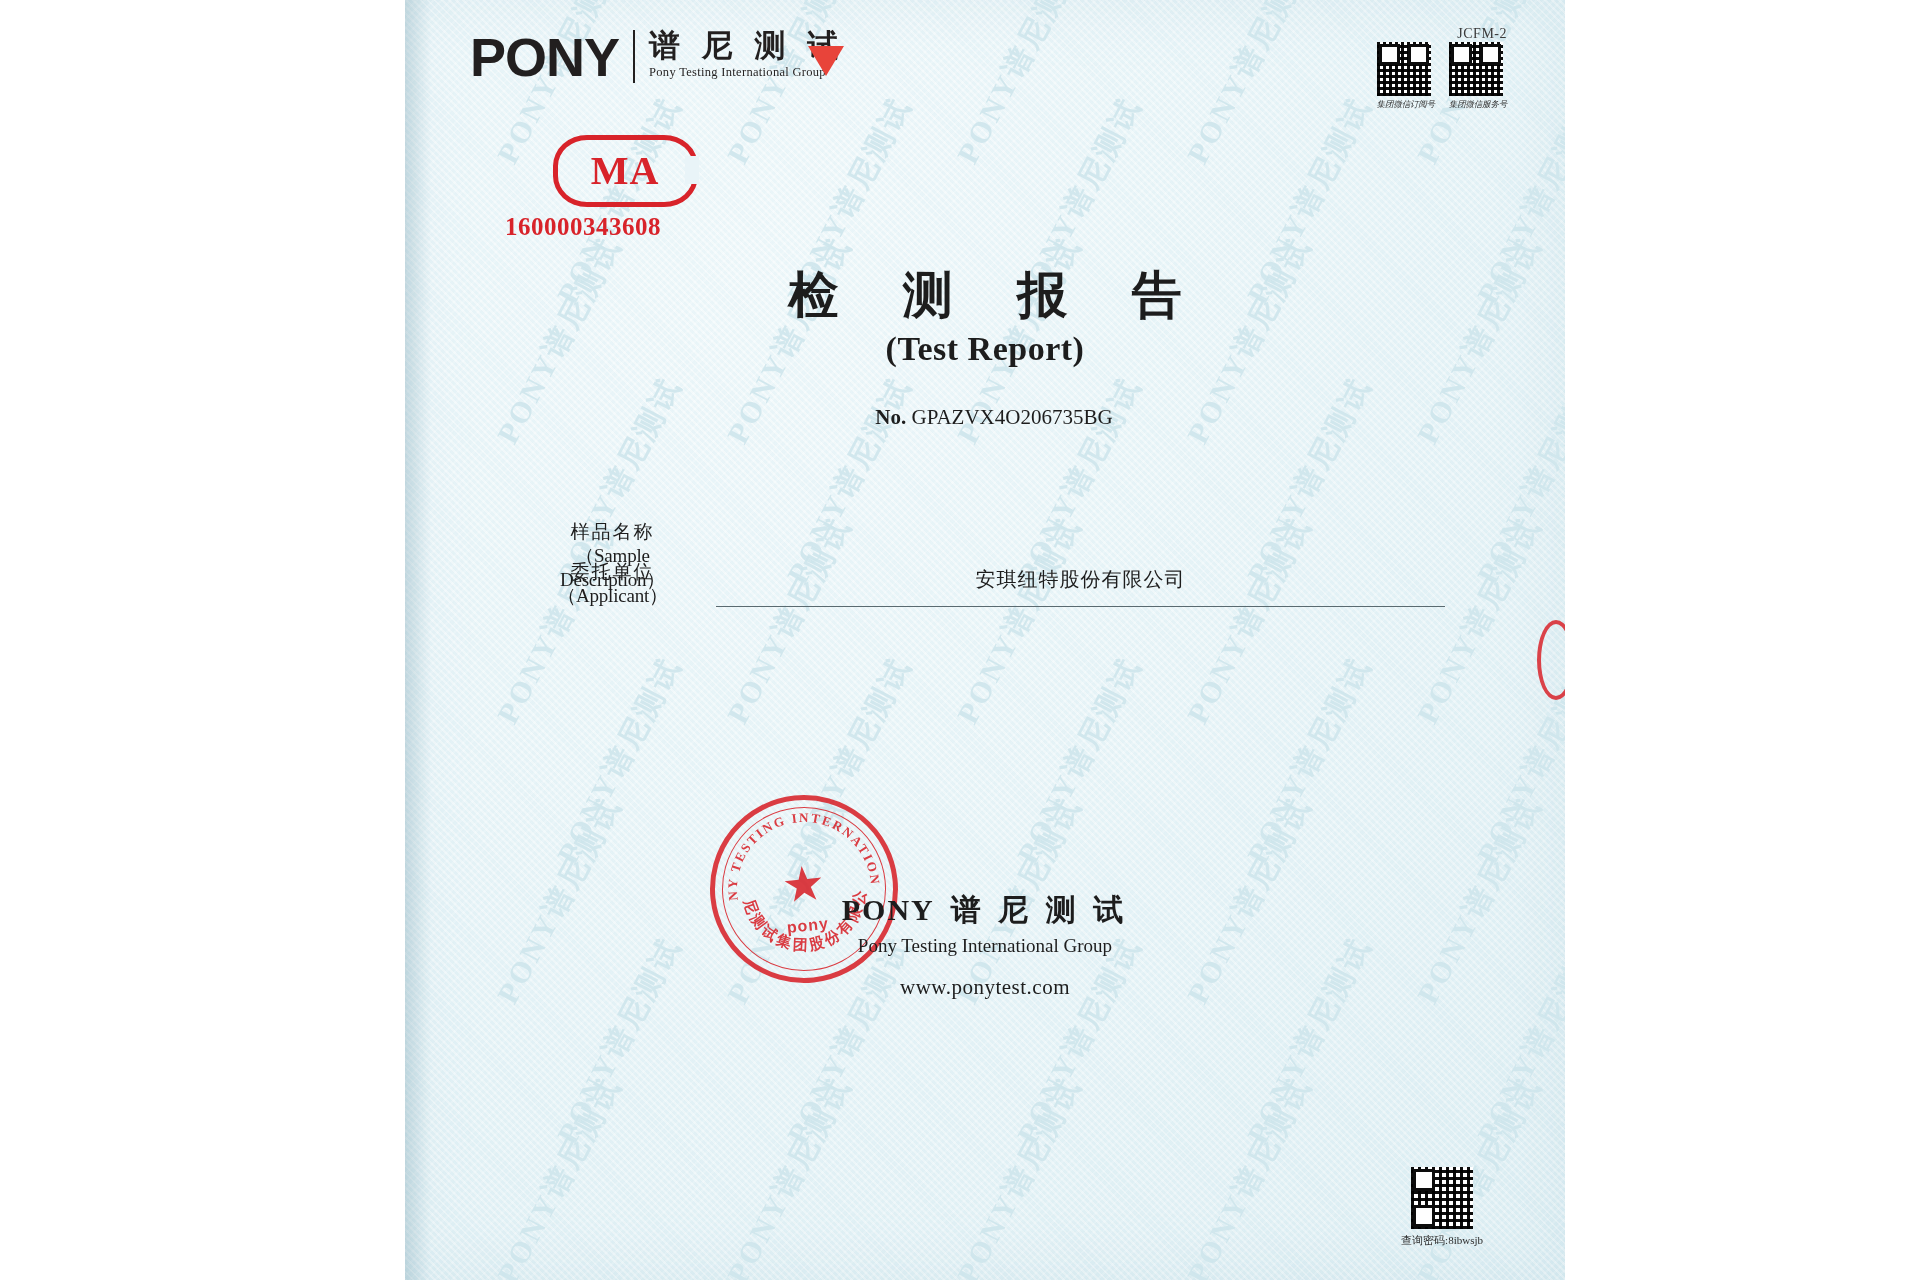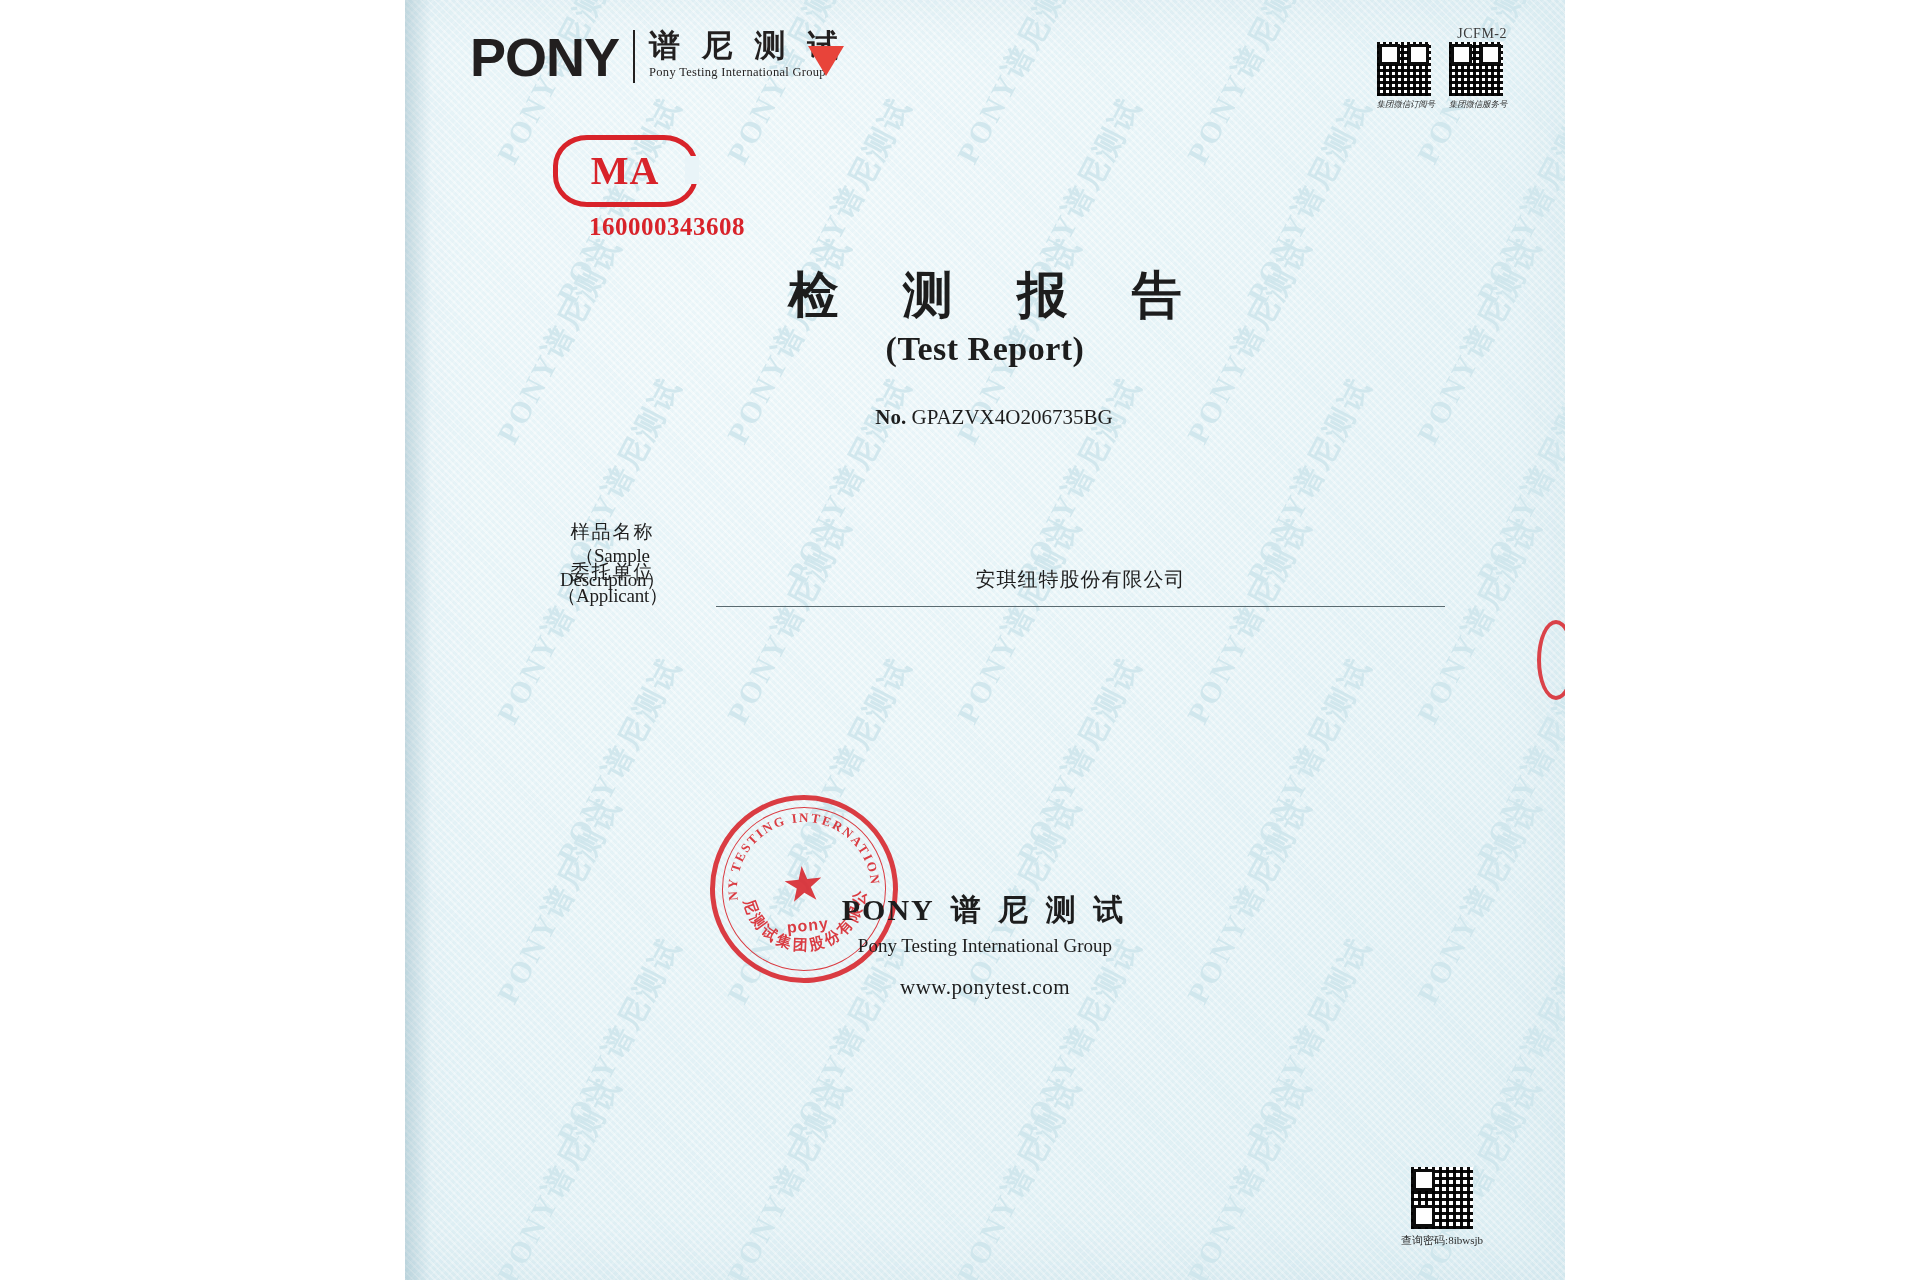--- a/index.html
+++ b/index.html
@@ -182,21 +182,21 @@
     margin-top: 3px;
     letter-spacing: -.2px;
   }
 
   
   #cma-block {
     position: absolute;
     left: 100px;
     top: 135px;
     width: 240px;
-    text-align: right;
+    text-align: left;
   }
   #cma-ring {
     width: 135px;
     height: 62px;
     margin: 0 auto;
     border: 5px solid #d8232a;
     border-radius: 34px / 31px;
     display: flex;
     align-items: center;
     justify-content: center;

